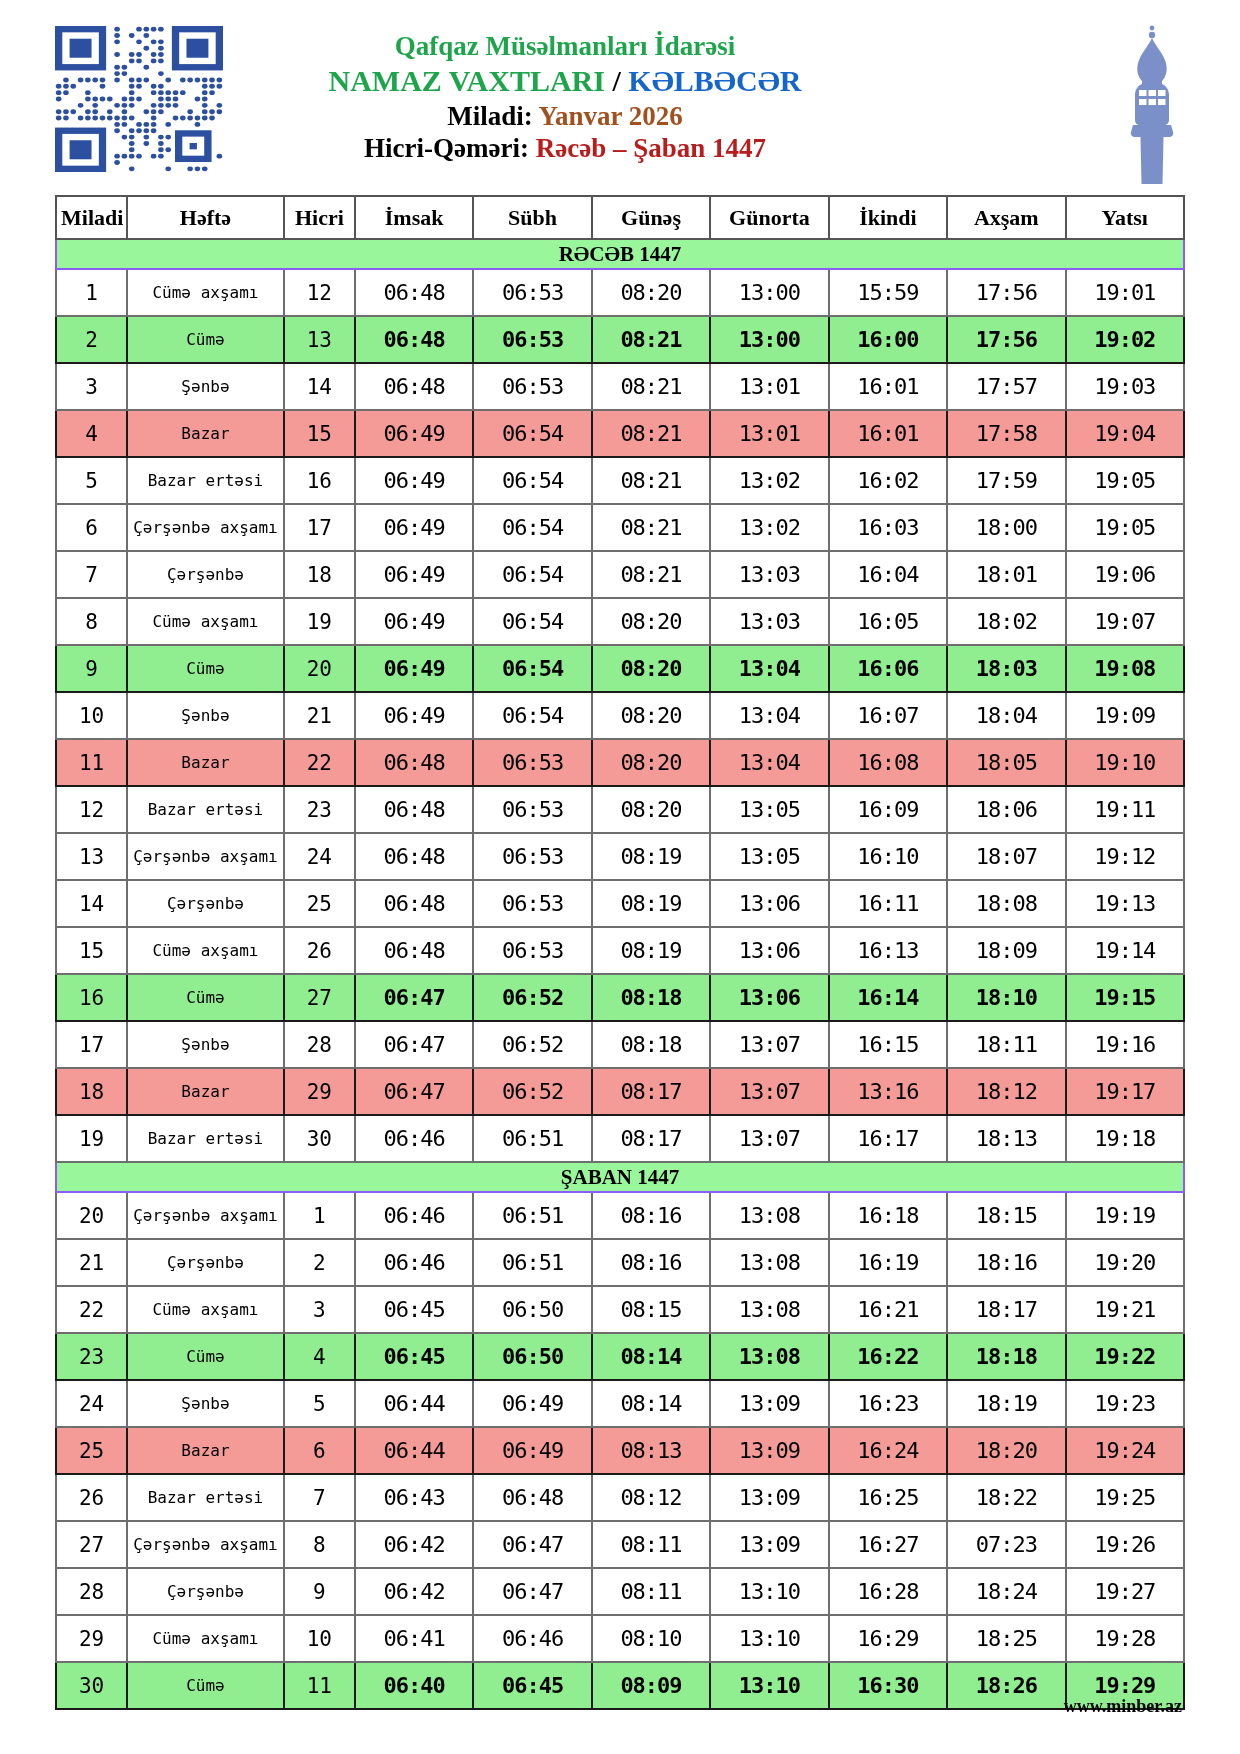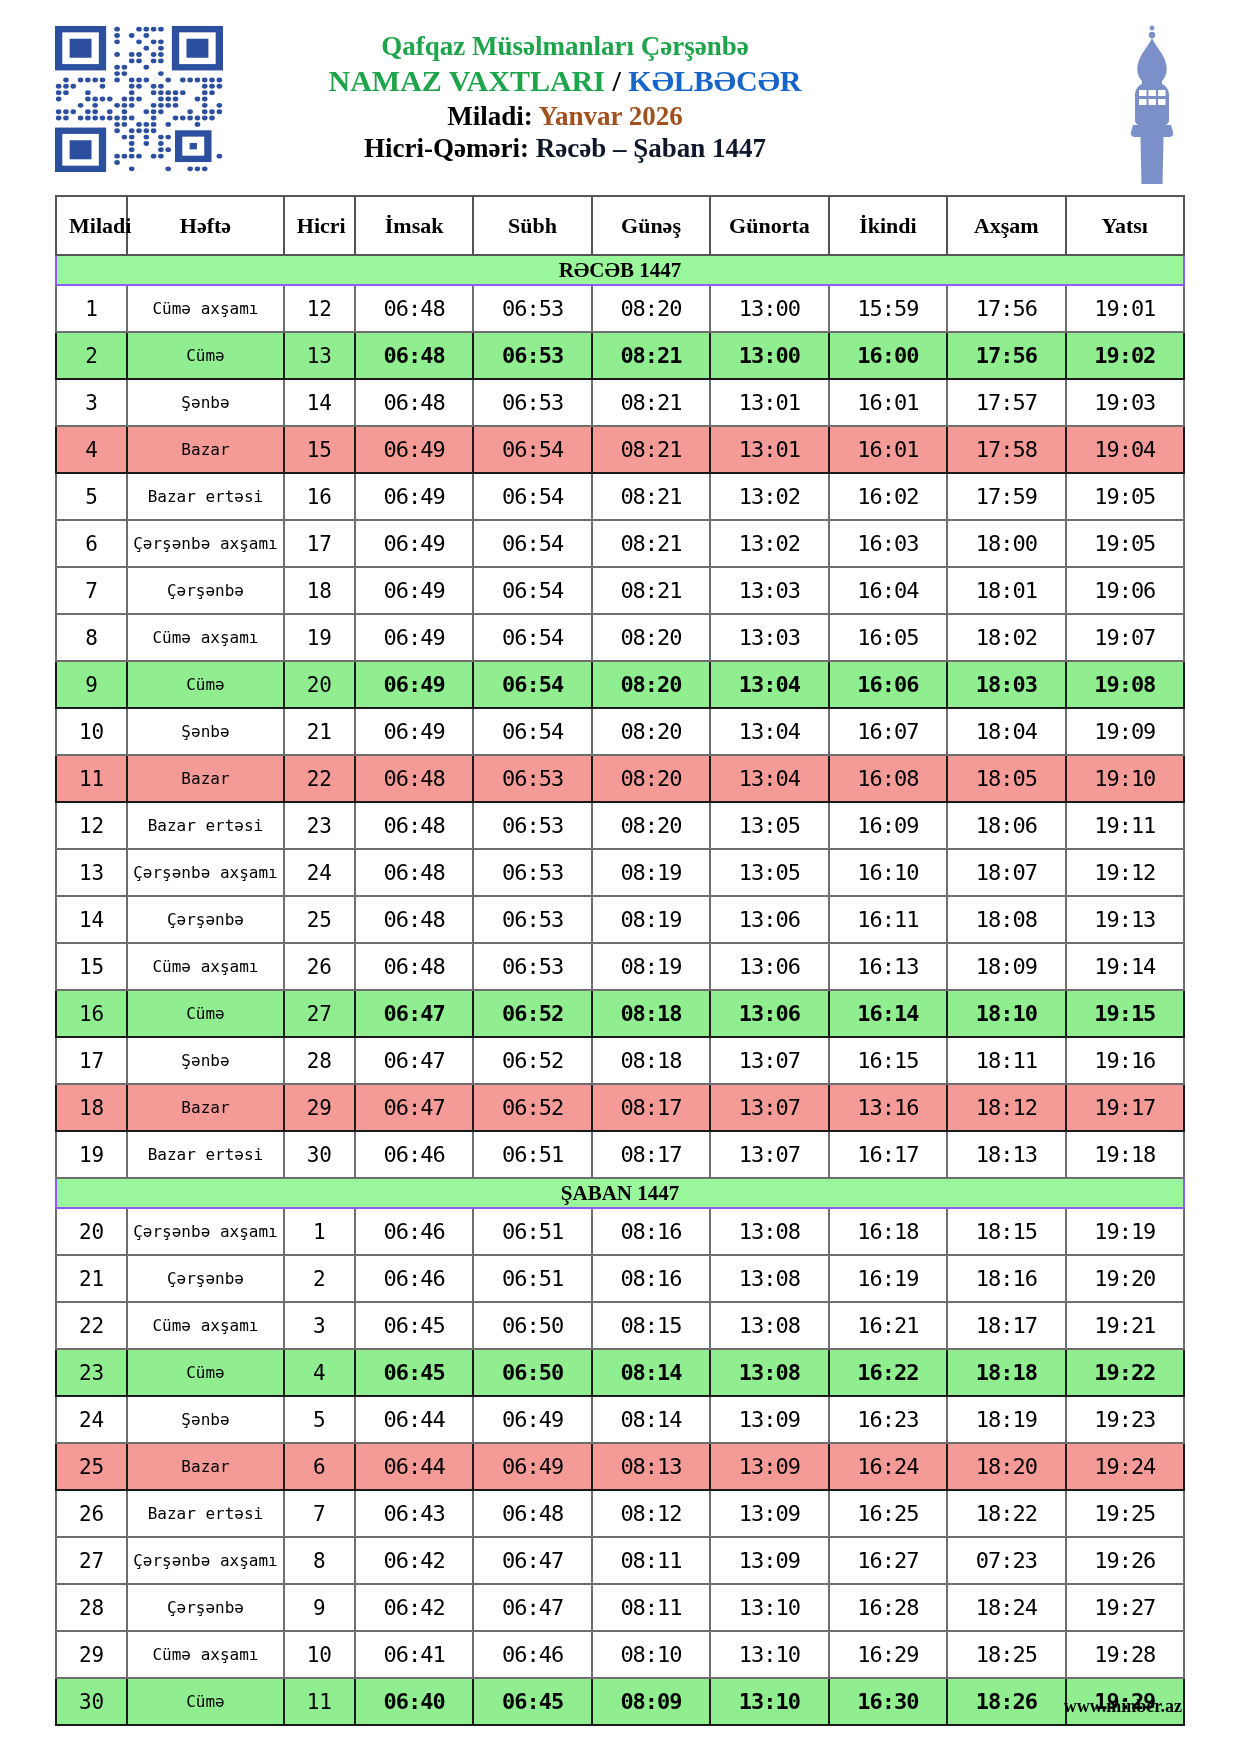--- a/index.html
+++ b/index.html
@@ -15,31 +15,31 @@
   .qr{position:absolute;left:55px;top:26px;width:168px;height:146px;}
   .minaret{position:absolute;right:56px;top:20px;width:64px;height:168px;}
   .titles{position:absolute;left:0;right:110px;top:30px;text-align:center;line-height:1.22;}
   .t1{font-size:27px;font-weight:bold;color:#1ea54b;}
   .t2{font-size:30px;font-weight:bold;}
   .t2 .g{color:#1ea54b;margin-top:44px;}
   .t2 .sep{color:#000;}
   .t2 .city{color:#1565cb;}
   .t3,.t4{font-size:27px;font-weight:bold;color:#000;}
   .t3 .val{color:#a0511f;}
-  .t4 .val{color:#0f172a;}
+  .t4 .val{color:#b91c1c;}
   
   .table-wrap{position:absolute;top:195px;left:55px;width:1130px;}
   table{border-collapse:collapse;width:100%;table-layout:fixed;}
   col.c-miladi{width:6.3%;} col.c-hefte{width:13.9%;} col.c-hicri{width:6.3%;}
   col.c-time{width:10.5%;}
   th{
     font-family:"Liberation Serif","DejaVu Serif",serif;
     font-size:22px;font-weight:bold;
     border:2px solid #555;
-    height:33px;padding:12px;text-align:center;background:#fff;
+    height:33px;padding:4px;text-align:center;background:#fff;
   }
   td{
     border:2px solid #6e6e6e;
     text-align:center;vertical-align:middle;
     padding:0;background:#fff;height:45px;
   }
   tr.section-row td{
     background:#9af69a;
     font-family:"Liberation Serif","DejaVu Serif",serif;
     font-size:21px;font-weight:bold;height:28px;
@@ -230,21 +230,21 @@
       <circle cx="136.5" cy="101.5" r="2.7" fill="#2d4f9f"></circle>
       <circle cx="136.5" cy="108.5" r="2.7" fill="#2d4f9f"></circle>
       <circle cx="136.5" cy="157.5" r="2.7" fill="#2d4f9f"></circle>
       <circle cx="143.5" cy="101.5" r="2.7" fill="#2d4f9f"></circle>
       <circle cx="143.5" cy="157.5" r="2.7" fill="#2d4f9f"></circle>
       <circle cx="150.5" cy="101.5" r="2.7" fill="#2d4f9f"></circle>
       <circle cx="157.5" cy="143.5" r="2.7" fill="#2d4f9f"></circle>
     </svg>
 
   <div class="titles">
-    <div class="t1">Qafqaz Müsəlmanları Çərşənbə</div>
+    <div class="t1">Qafqaz Müsəlmanları İdarəsi</div>
     <div class="t2">
       <span class="g">NAMAZ VAXTLARI</span>
       <span class="sep">/</span>
       <span class="city">KƏLBƏCƏR</span>
     </div>
     <div class="t3">
       <span>Miladi:</span>
       <span class="val">Yanvar 2026</span>
     </div>
     <div class="t4">

